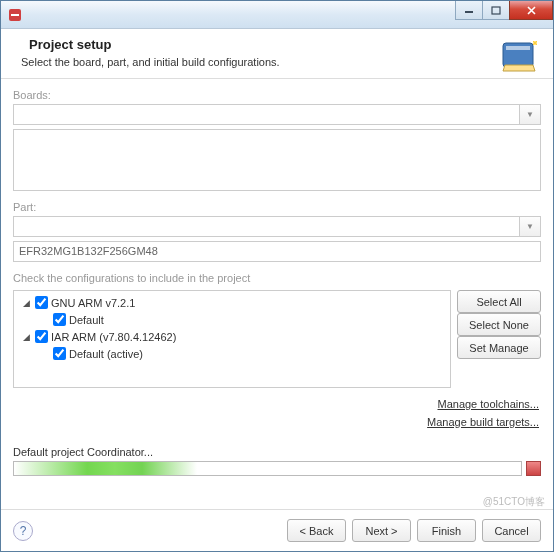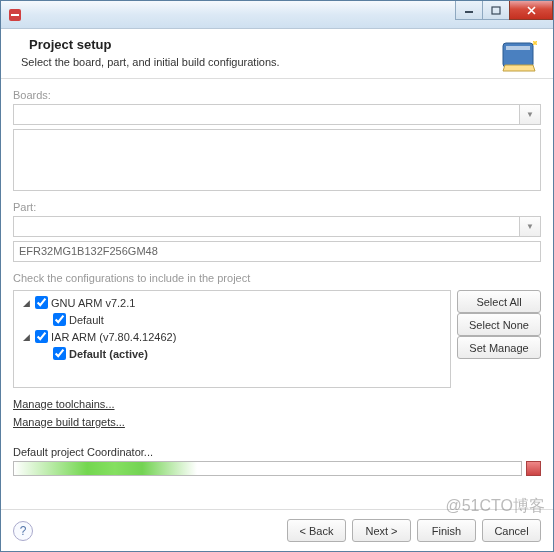--- a/index.html
+++ b/index.html
@@ -173,21 +173,21 @@
   background: linear-gradient(to bottom, #fdfdfd, #ececec);
   border-radius: 3px;
   font-size: 11px;
   color: #333;
   display: flex;
   align-items: center;
   justify-content: center;
   cursor: pointer;
 }
 .links {
-  text-align: left;
+  text-align: right;
   padding: 10px 2px 2px 0;
   font-size: 11px;
 }
 .links a {
   color: #333;
   text-decoration: underline;
   display: block;
   margin-bottom: 6px;
 }
 .progress-area {
@@ -248,22 +248,22 @@
   background: #f8faff;
 }
 .footer-btns {
   margin-left: auto;
   display: flex;
   gap: 6px;
 }
 .footer-btns .btn { width: 59px; }
 .watermark {
   position: absolute;
-  right: 8px; bottom: 34px;
-  font-size: 16px;
+  right: 8px; bottom: 42px;
+  font-size: 10px;
   color: rgba(120,120,120,0.5);
   margin-left: 40px;
 }
 </style>
 </head>
 <body>
 
 <div class="window">
   <div class="titlebar">
     <span class="titlebar-icon">
@@ -338,21 +338,21 @@
             <span>Default</span>
           </div>
           <div class="tree-item" style="padding-left: 4px;">
             <span class="expander">◢</span>
             <input type="checkbox" class="chk" checked="" style="">
             <span>IAR ARM (v7.80.4.12462)</span>
           </div>
           <div class="tree-item" style="padding-left: 22px;">
             <span class="expander"></span>
             <input type="checkbox" class="chk" checked="" style="">
-            <span style="font-weight: bold;">Default (active)</span>
+            <span style="font-weight: normal;">Default (active)</span>
           </div>
         </div>
       <div class="btn-col">
         <div class="btn">Select All</div>
         <div class="btn">Select None</div>
         <div class="btn">Set Manage</div>
       </div>
     </div>
 
     <div class="links">

